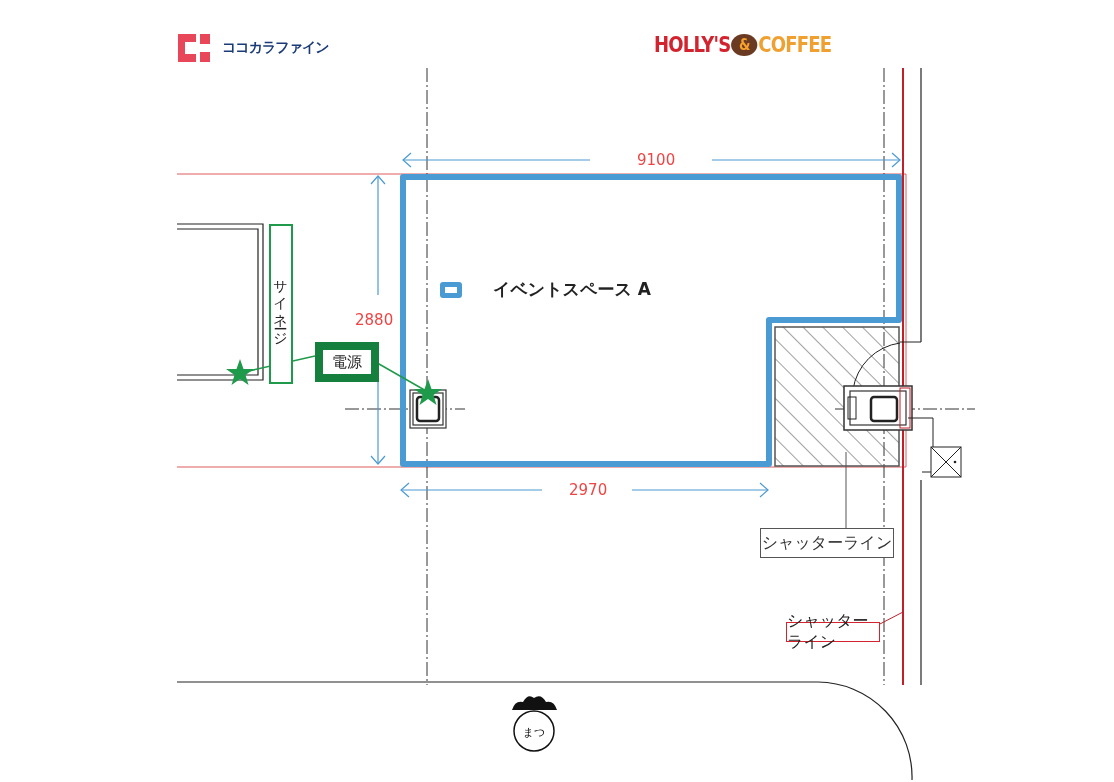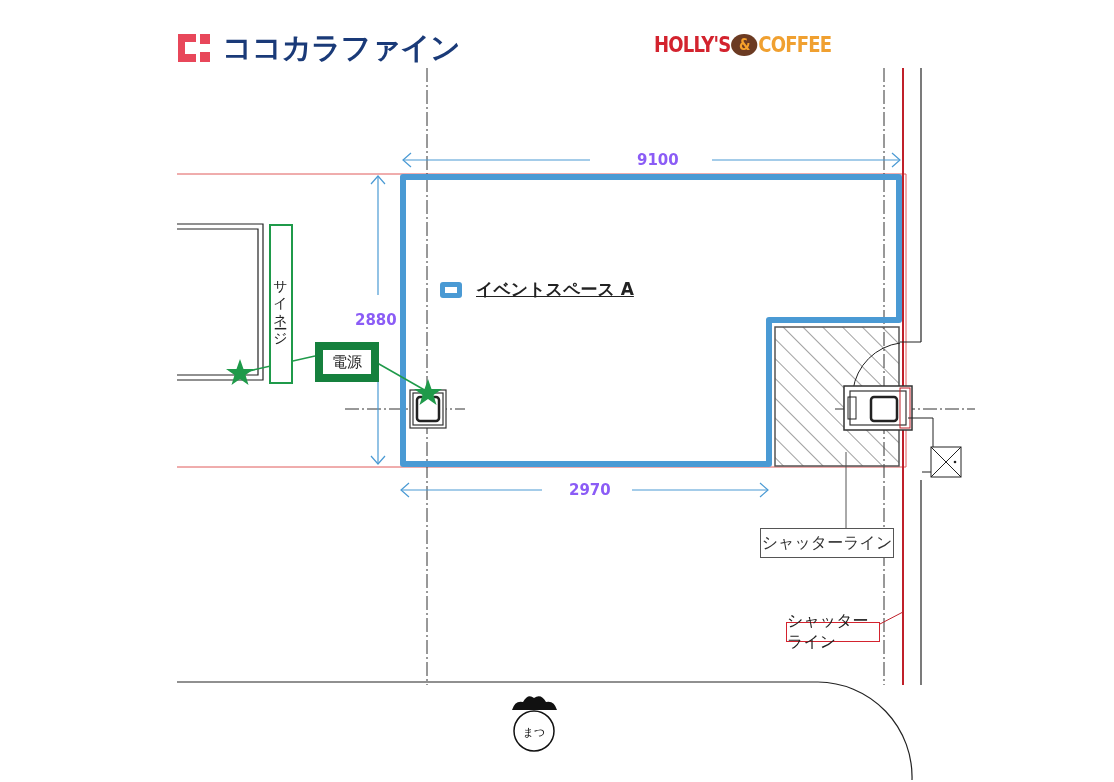--- a/index.html
+++ b/index.html
@@ -4,35 +4,35 @@
 <style>
   html, body { margin:0; padding:0; background:#ffffff; }
   body { width:1114px; height:782px; position:relative; overflow:hidden; font-family:"DejaVu Sans", sans-serif; }
   svg { position:absolute; left:0; top:0; }
   .logo1 { position:absolute; left:178px; top:33px; height:30px; display:flex; align-items:center; }
   .logo1 .mark { width:32px; height:28px; position:relative; margin-right:12px; }
   .logo1 .mark .a { position:absolute; left:0; top:0; width:18px; height:28px; background:#e8475a; }
   .logo1 .mark .a::after { content:""; position:absolute; left:7px; top:8px; width:11px; height:12px; background:#fff; }
   .logo1 .mark .b { position:absolute; left:22px; top:0; width:10px; height:10px; background:#e8475a; }
   .logo1 .mark .c { position:absolute; left:22px; top:18px; width:10px; height:10px; background:#e8475a; }
-  .logo1 .name { color:#1a3a78; font-weight:bold; font-size:30px; letter-spacing:-1px; font-family:"DejaVu Sans", sans-serif; }
+  .logo1 .name { color:#1a3a78; font-weight:bold; font-size:14px; letter-spacing:-1px; font-family:"DejaVu Sans", sans-serif; }
   .logo2 { position:absolute; left:654px; top:32px; display:flex; align-items:center; font-family:"DejaVu Sans", sans-serif; font-weight:bold; font-size:22px; letter-spacing:-1px; transform:scaleX(0.82); transform-origin:left center; }
   .logo2 .h { color:#d3232e; }
   .logo2 .amp { display:inline-block; width:32px; height:22px; border-radius:50%; background:#6b3a22; color:#f6a12b; text-align:center; font-size:16px; line-height:22px; margin:0 1px; }
   .logo2 .c { color:#f0a030; }
   .label-box { position:absolute; background:#fff; font-family:"DejaVu Sans", sans-serif; display:flex; align-items:center; justify-content:center; }
   .signage { left:269px; top:224px; width:20px; height:156px; border:2px solid #1f9a4a; writing-mode:vertical-rl; font-size:14px; color:#222; letter-spacing:1px; }
   .power { left:315px; top:342px; width:48px; height:24px; border:8px solid #15803d; font-size:15px; color:#222; }
   .unusable { left:760px; top:528px; width:132px; height:28px; border:1.5px solid #555; font-size:16px; color:#333; }
   .shutter { left:786px; top:622px; width:92px; height:18px; border:1.5px solid #d3232e; font-size:16px; color:#222; }
   .legend { position:absolute; left:440px; top:278px; display:flex; align-items:center; }
   .legend .sw-inner { width:22px; height:16px; background:#4a9ad4; border-radius:3px; position:relative; }
   .legend .sw-inner::after { content:""; position:absolute; left:5px; top:5px; width:12px; height:6px; background:#fff; }
-  .legend .lbl { margin-left:14px; font-size:17px; font-weight:bold; color:#222;text-decoration:underline; }
-  .dimtxt { position:absolute; color:#8b5cf6; font-weight:bold; font-size:15px; font-family:"DejaVu Sans", sans-serif; }
+  .legend .lbl { margin-left:31px; font-size:17px; font-weight:bold; color:#222; }
+  .dimtxt { position:absolute; color:#ef4444; font-weight:normal; font-size:15px; font-family:"DejaVu Sans", sans-serif; }
 </style>
 </head>
 <body>
 
 <div class="logo1">
   <div class="mark">
     <div class="a"></div>
       <div class="b"></div>
       <div class="c"></div>
   </div>

